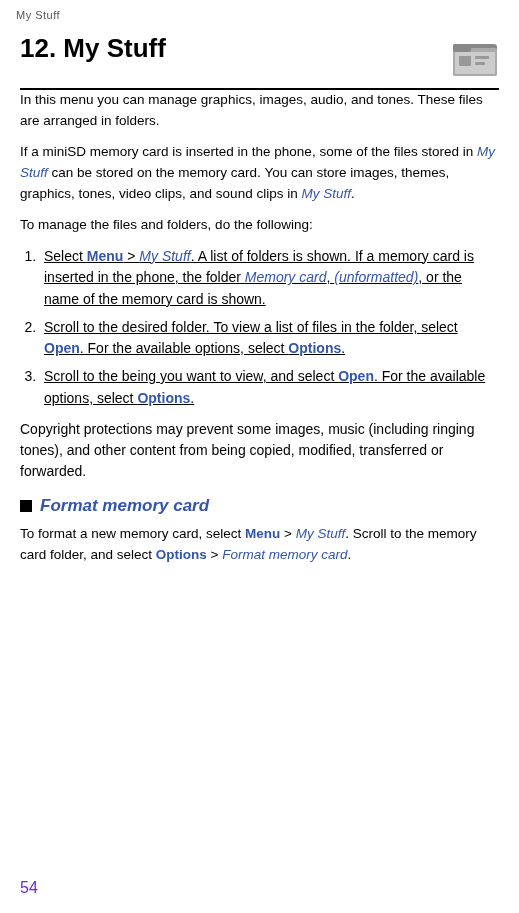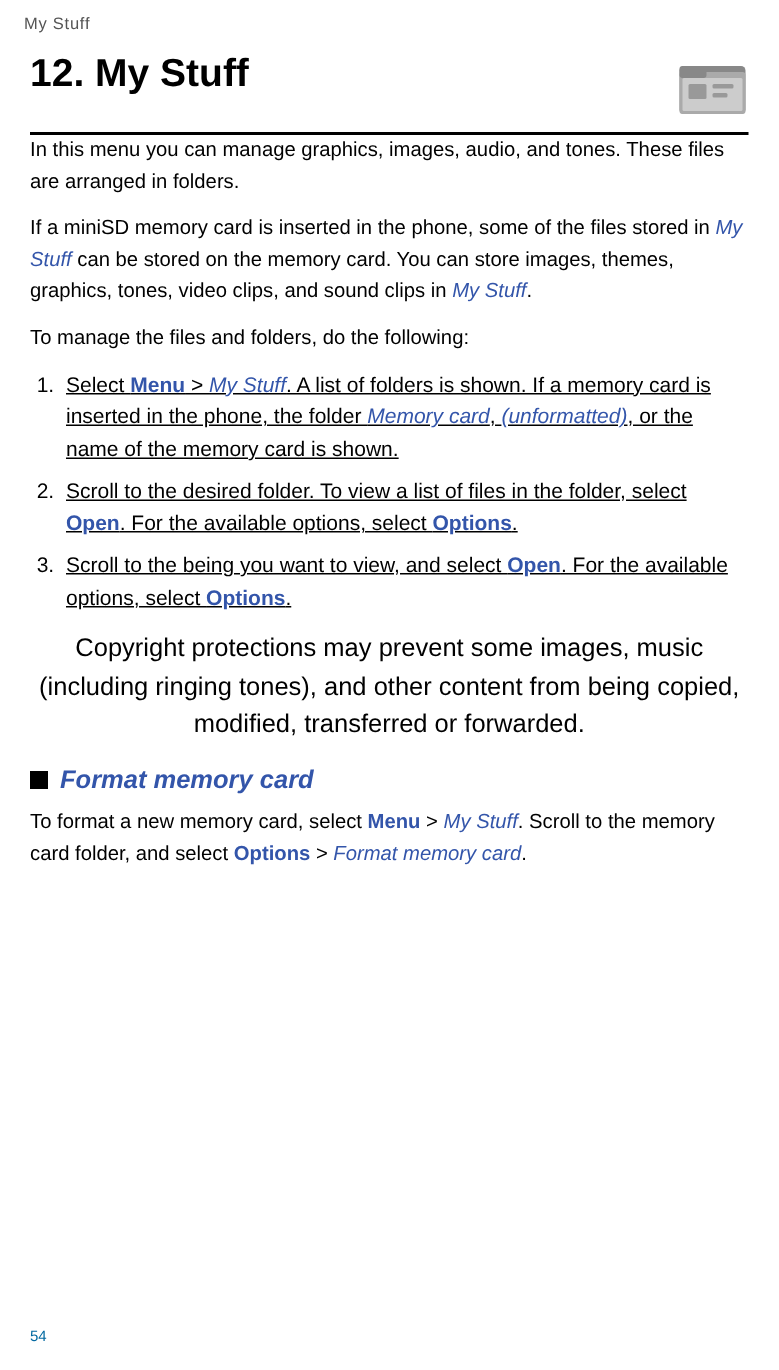--- a/index.html
+++ b/index.html
@@ -83,25 +83,24 @@
     ol li {
       font-size: 14px;
       line-height: 1.55;
       color: #000000;
       margin-bottom: 6px;
       padding-left: 4px;
       text-decoration: underline;
     }
 
     .small-text {
-      font-size: 17px;
+      font-size: 14px;
       line-height: 1.5;
       color: #000000;
       margin-bottom: 10px;
-      text-align: center;
     }
 
     .section-heading-row {
       display: flex;
       align-items: center;
       margin-top: 14px;
       margin-bottom: 8px;
     }
 
     .section-square {
@@ -116,22 +115,22 @@
       font-size: 17px;
       font-weight: bold;
       color: #3355aa;
       font-style: italic;
     }
 
     .page-number {
       position: absolute;
       bottom: 16px;
       left: 20px;
-      font-size: 10px;
-      color: #0369a1;
+      font-size: 16px;
+      color: #6d28d9;
     }
 
     .page-wrapper {
       position: relative;
       min-height: 913px;
     }
   </style>
 </head>
 <body>
 

